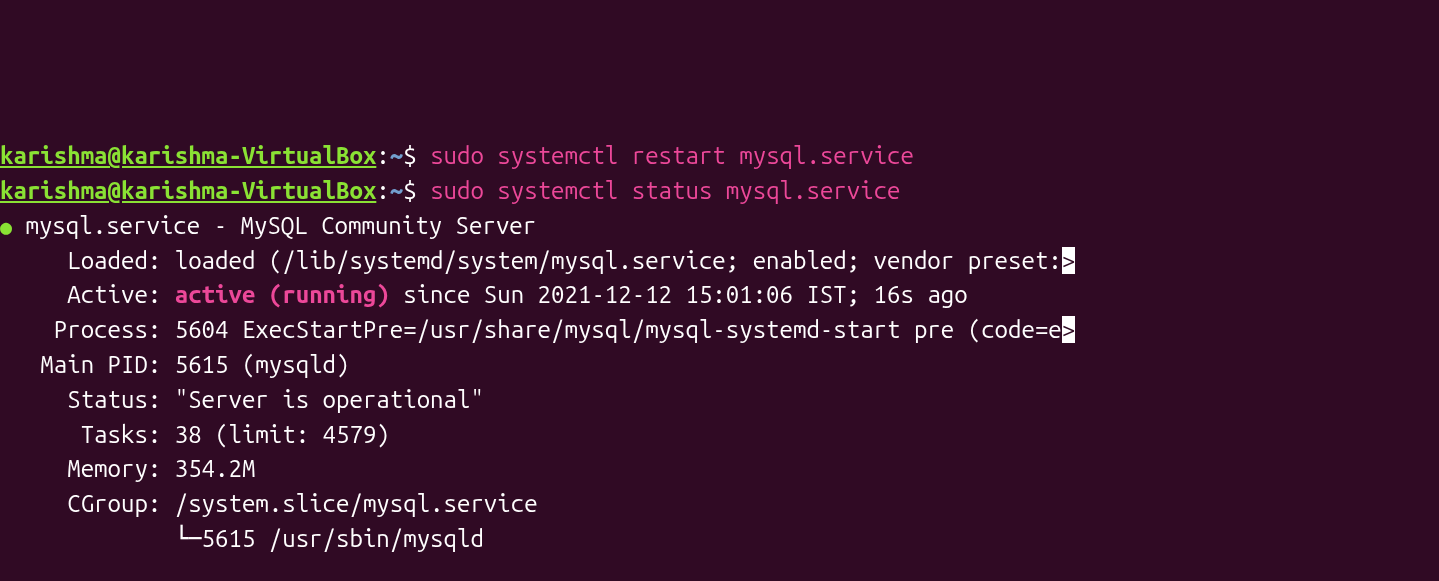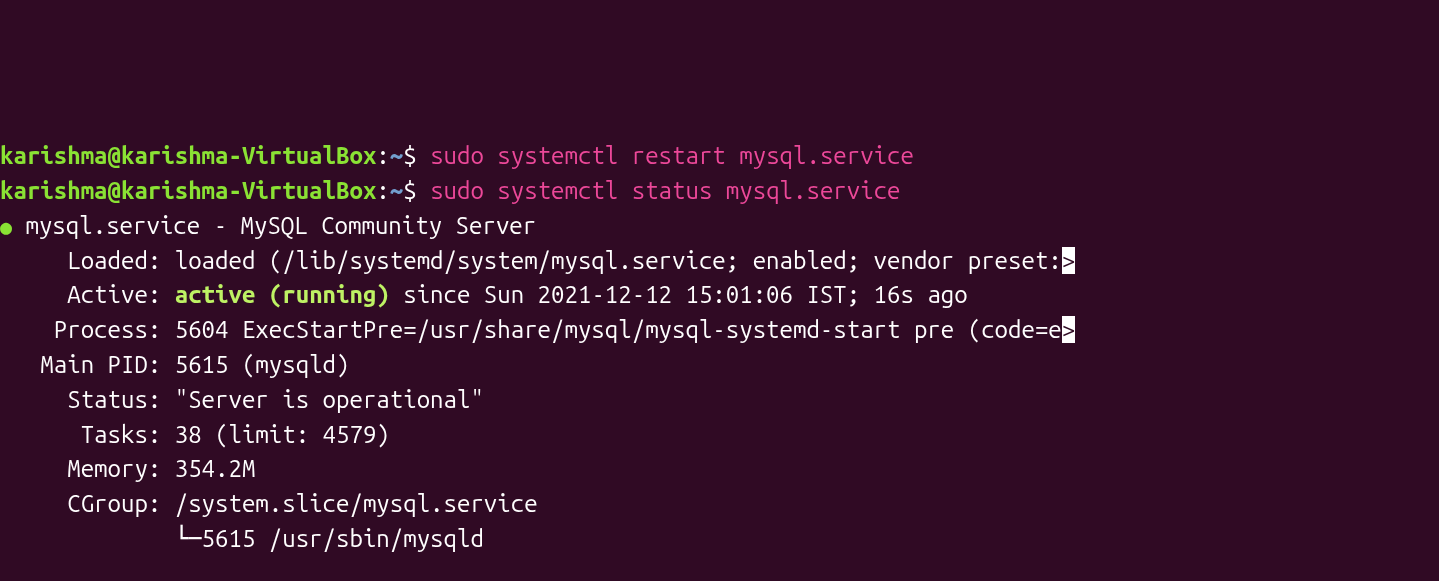--- a/index.html
+++ b/index.html
@@ -15,38 +15,39 @@
       color: #ffffff;
       padding: 0;
       width: 1439px;
       height: 581px;
       overflow: hidden;
       white-space: pre;
     }
     .user-host {
       color: #8ae234;
       font-weight: bold;
+      text-decoration: underline;
     }
     .path {
       color: #729fcf;
       font-weight: bold;
     }
     .prompt-sign {
       color: #ffffff;
     }
     .command {
       color: #ec4899;
     }
     .dot-icon {
       color: #8ae234;
       font-size: 20px;
       display: inline-block;
     }
     .active-running {
-      color: #bef264;
+      color: #ec4899;
       font-weight: bold;
     }
     .white-text {
       color: #ffffff;
     }
     .inverse {
       background-color: #ffffff;
       color: #300a24;
     }
     .line {

